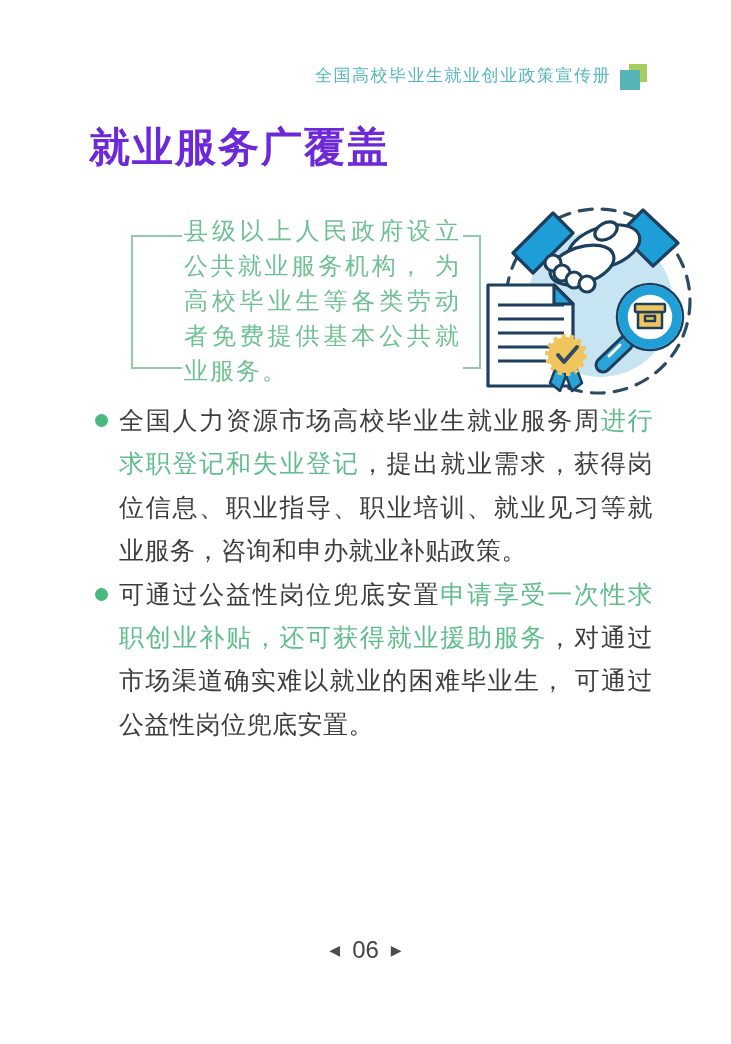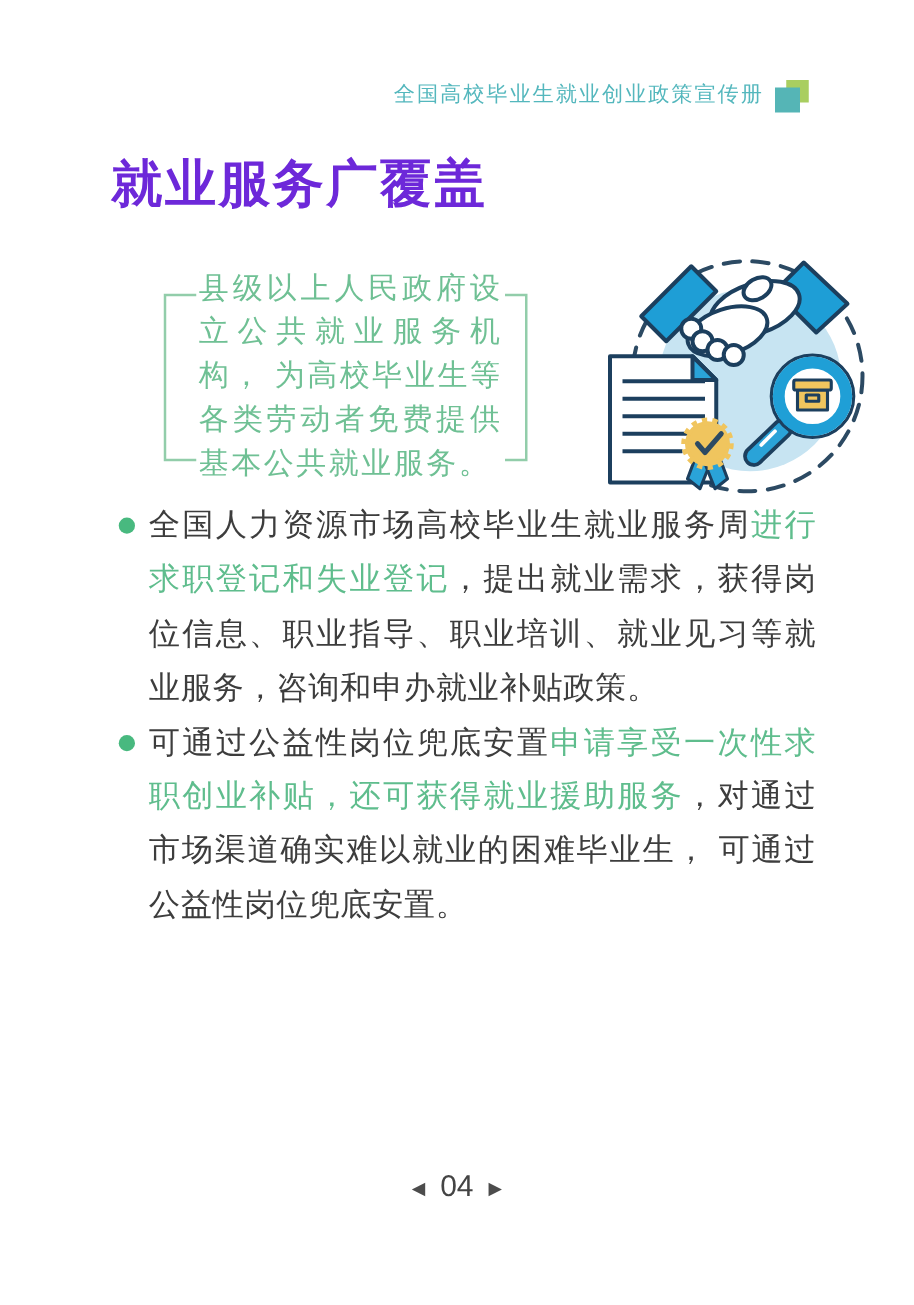--- a/index.html
+++ b/index.html
@@ -34,21 +34,21 @@
   
   .page-title {
     position: absolute; left: 89px; top: 120px;
     font-size: 41px; font-weight: bold; color: #6d28d9;
     letter-spacing: 2px;
   }
 
   
   .quote-section {
     position: absolute; left: 131px; top: 213px;
-    width: 291px; height: 156px;
+    width: 350px; height: 156px; padding-left: 25px;
   }
   .quote-frame {
     position: absolute; left: 0; right: 0; top: 22px; bottom: 0;
     border: 2px solid #92cdaa;
   }
   .quote-text {
     position: relative; z-index: 1;
     margin: 0 18px 0 26px; padding: 0 2px;
     background: #ffffff;
     color: #6fc094; font-size: 24px; line-height: 35px;
@@ -167,17 +167,17 @@
         <span class="bullet-text"><span class="">全国人力资源市场高校毕业生就业服务周</span><span class="hl">进行求职登记和失业登记</span><span class="">，提出就业需求，获得岗位信息、职业指导、职业培训、就业见习等就业服务，咨询和申办就业补贴政策。</span></span>
       </div>
       <div class="bullet-item">
         <span class="bullet-dot"></span>
         <span class="bullet-text"><span class="">可通过公益性岗位兜底安置</span><span class="hl">申请享受一次性求职创业补贴，还可获得就业援助服务</span><span class="">，对通过市场渠道确实难以就业的困难毕业生， 可通过公益性岗位兜底安置。</span></span>
       </div>
     </div>
 
   <div class="footer">
     <span class="pg-arrow">◀</span>
-    <span class="pg-num">04</span>
+    <span class="pg-num">06</span>
     <span class="pg-arrow">▶</span>
   </div>
 
 </div>
 
 </body></html>

